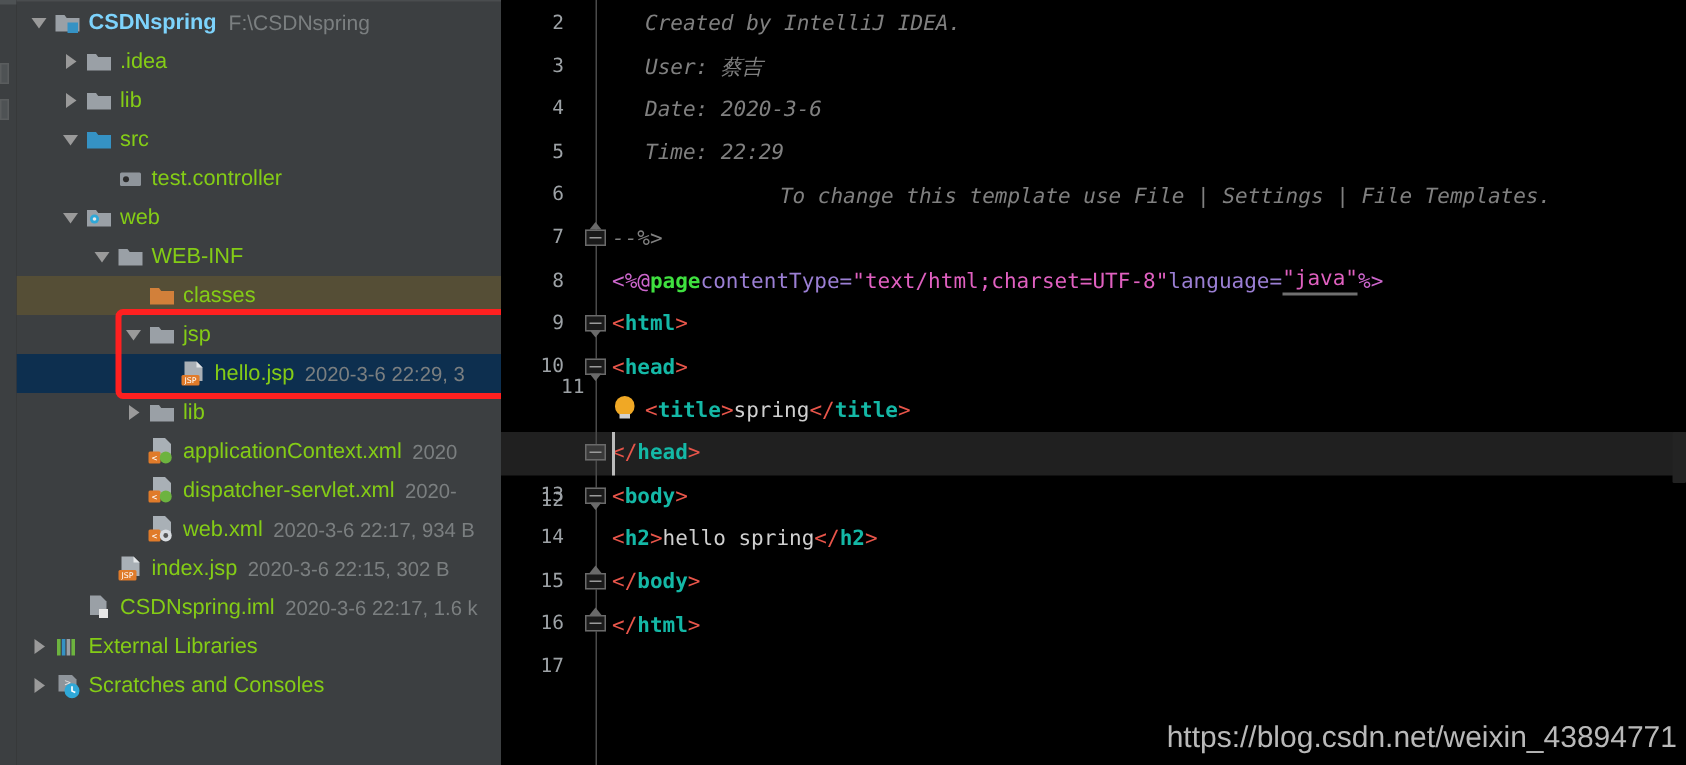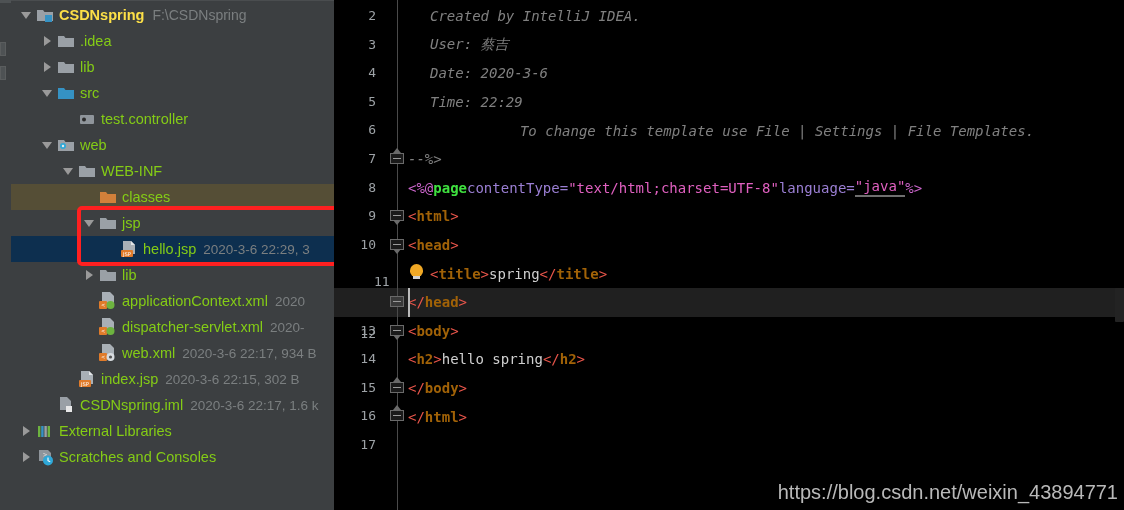--- a/index.html
+++ b/index.html
@@ -72,21 +72,21 @@
     content: ""; position: absolute; left: 2px; top: 10px;
     border-top: 7px solid #9a9a9a;
     border-left: 5px solid transparent;
     border-right: 5px solid transparent;
   }
 
   .ico { flex: 0 0 20px; width: 20px; height: 20px; position: relative; margin-right: 4px; }
   .ico svg { display: block; }
 
   .lbl { color: #84cc16; }
-  .lbl.bold { font-weight: bold; color: #fde047; }
+  .lbl.bold { font-weight: bold; color: #7dd3fc; }
   .meta { color: #7b7f80; margin-left: 7px; font-size: 13.5px; }
   .path { color: #7b7f80; margin-left: 8px; font-size: 14px; }
 
   
   .annot {
     position: absolute;
     border: 4px solid #ff2020;
     border-radius: 5px;
     pointer-events: none;
     z-index: 30;
@@ -134,21 +134,21 @@
     position: absolute; left: 0; right: 0; height: 28.6px;
     background: #202020;
   }
   .caretbar {
     position: absolute; width: 2px; height: 28.6px; background: #bbbbbb; left: 0;
   }
 
   
   .c-comment { color: #808080; font-style: italic; }
   .c-tagb    { color: #e8554a; }
-  .c-tag     { color: #a16207; font-weight: bold; text-align: center; }
+  .c-tag     { color: #14b8a6; font-weight: bold; text-align: center; }
   .c-text    { color: #d0d0d0; }
   .c-dirb    { color: #cc66cc; }
   .c-dirn    { color: #3fe03f; font-weight: bold; }
   .c-attr    { color: #9b7fd4; }
   .c-str     { color: #e060c0; }
   .squig {
     border-bottom: 2px solid #6f6f6f;
     padding-bottom: 1px;
   }
 
@@ -435,21 +435,21 @@
     <div class="gutter-num" id="gutter">
         <div class="ln" style="top: 2px;">2</div>
         <div class="ln" style="top: 30.6px;">3</div>
         <div class="ln" style="top: 59.2px;">4</div>
         <div class="ln" style="top: 87.8px;">5</div>
         <div class="ln" style="top: 116.4px;">6</div>
         <div class="ln" style="top: 145px;">7</div>
         <div class="ln" style="top: 173.6px;">8</div>
         <div class="ln" style="top: 202.2px;">9</div>
         <div class="ln" style="top: 230.8px;">10</div>
-        <div class="ln" style="top: 268px; padding-left: 40px;">11</div>
+        <div class="ln" style="top: 245px; padding-left: 40px;">11</div>
         <div class="ln" style="top: 288px; margin-top: 32px;">12</div>
         <div class="ln" style="top: 316.6px;">13</div>
         <div class="ln" style="top: 345.2px; text-align: right;">14</div>
         <div class="ln" style="top: 373.8px;">15</div>
         <div class="ln" style="top: 402.4px;">16</div>
         <div class="ln" style="top: 431px;">17</div>
       </div>
     <div class="fold-col">
       <div class="fold-line"></div>
       <div id="foldmarkers">

